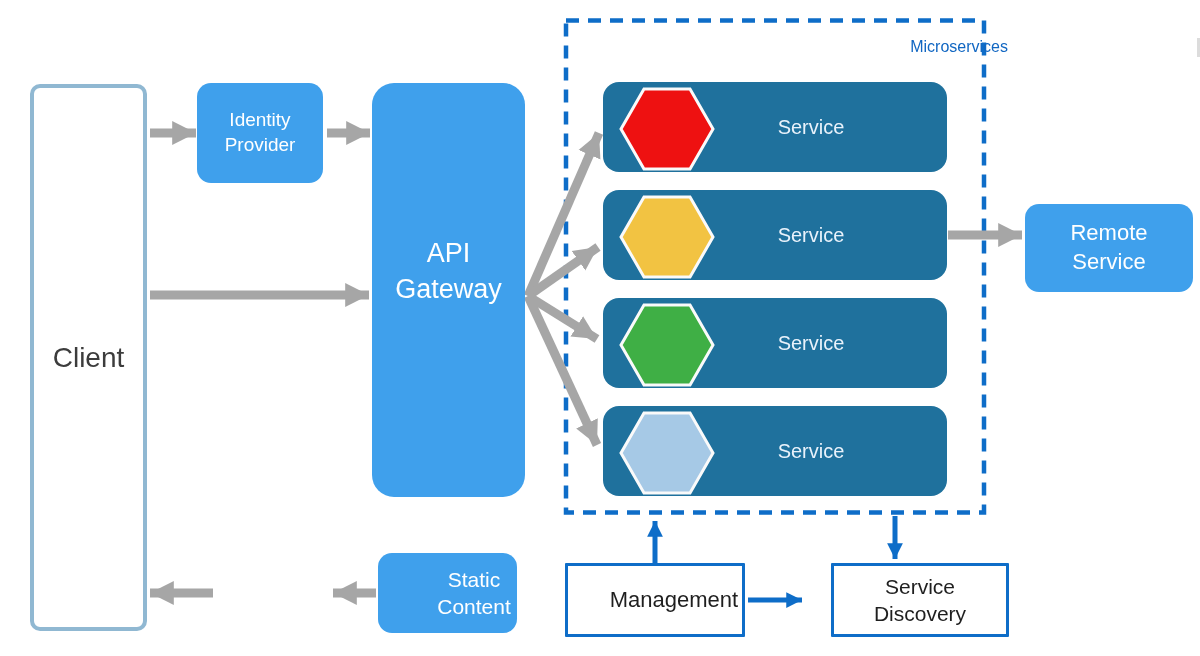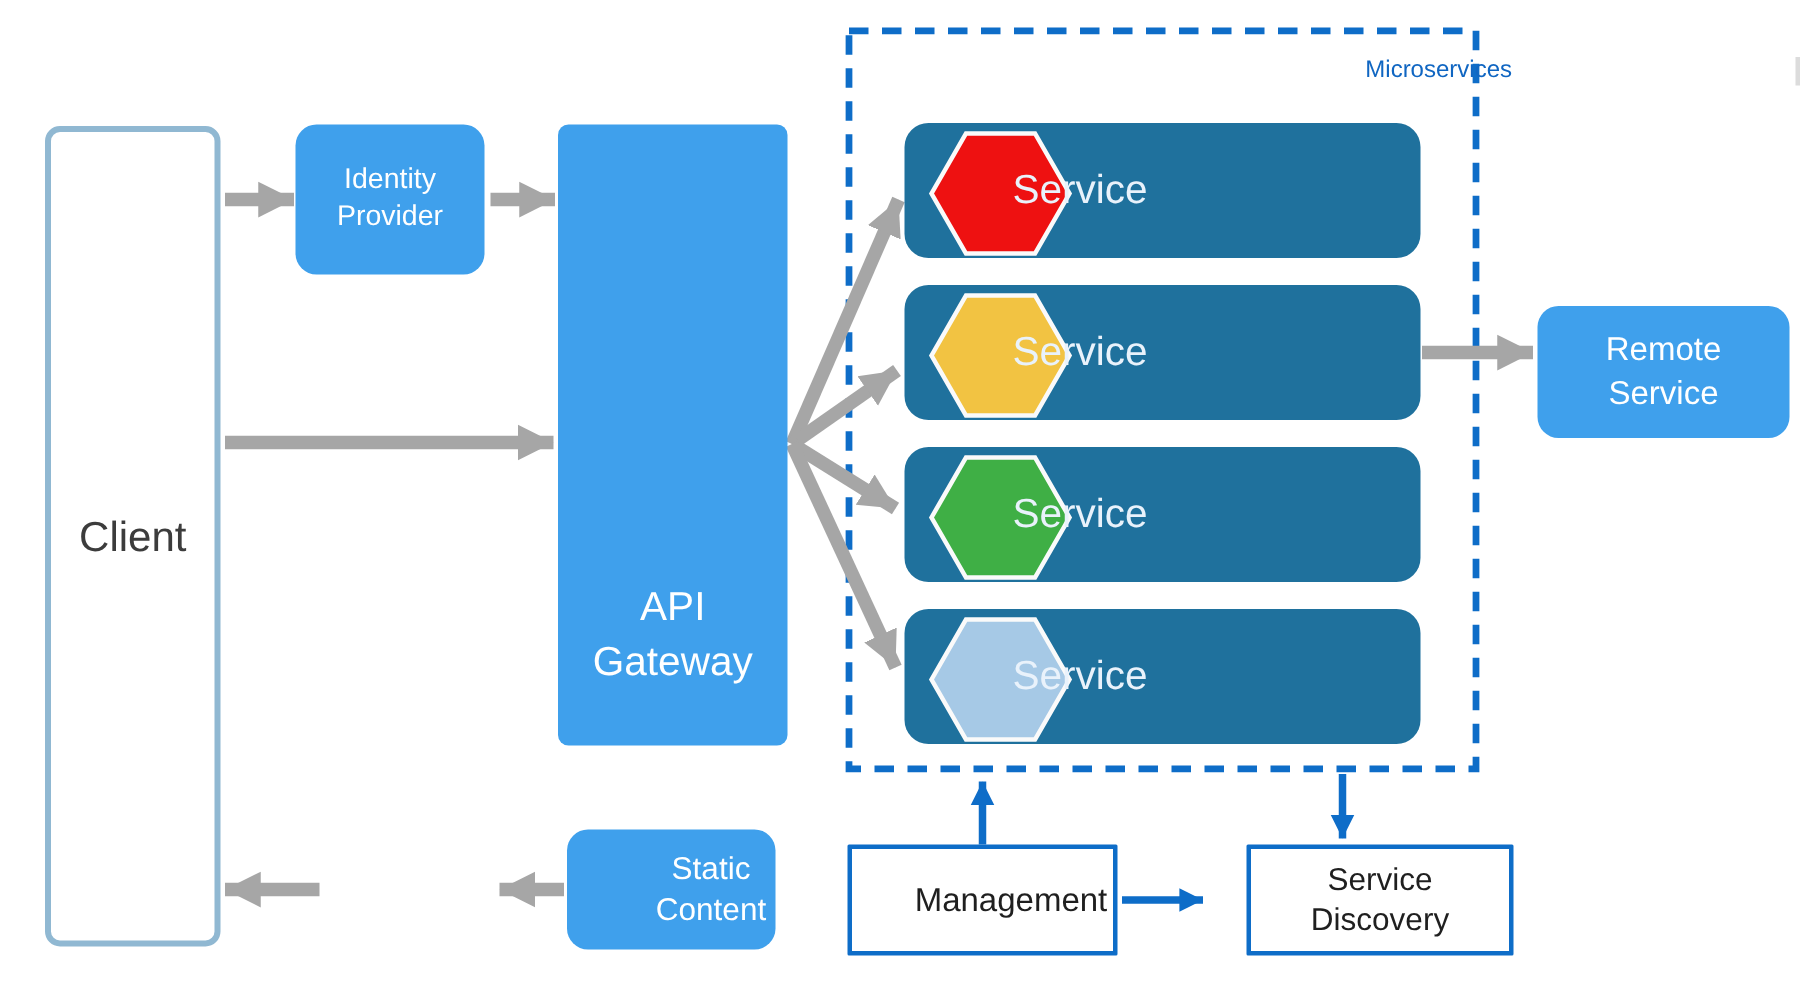--- a/index.html
+++ b/index.html
@@ -14,38 +14,38 @@
   body{background:#fff;font-family:"Liberation Sans","DejaVu Sans",sans-serif;}
   .canvas{position:relative;width:1200px;height:656px;background:#fff;overflow:hidden;}
   .layer{position:absolute;left:0;top:0;pointer-events:none;}
   .node{position:absolute;display:flex;align-items:center;justify-content:center;text-align:center;z-index:2;}
   .blue-node{background:var(--node-blue);color:#fff;border-radius:14px;}
   .outline-node{background:#fff;border:3px solid var(--accent-blue);color:#1F1F1F;border-radius:1px;}
   .client{background:#fff;border:4px solid var(--client-border);border-radius:10px;color:#3C3C3C;
           font-size:28px;}
   .idp{font-size:19px;line-height:1.3;}
   .idp .lbl{max-width:84px;}
-  .gw{font-size:27px;line-height:1.35;border-radius:7px;padding-bottom:38px;align-items:flex-end;}
+  .gw{font-size:27px;line-height:1.35;border-radius:22px;padding-bottom:38px;}
   .gw .lbl{max-width:116px;}
   .remote{font-size:22px;line-height:1.3;}
   .remote .lbl{max-width:96px;}
   .cdn{font-size:25px;border-radius:12px;}
   .static{font-size:21px;line-height:1.3;justify-content:flex-end;}
   .static .lbl{max-width:86px;}
   .mgmt{font-size:22px;}
   .sd{font-size:21px;line-height:1.3;margin-left:26px;}
   .sd .lbl{max-width:116px;}
   .lbl{display:inline-block;}
   .ms-title{position:absolute;left:590px;top:38px;width:418px;text-align:right;
             color:var(--title-blue);font-size:16px;z-index:2;}
   .service-row{position:absolute;left:603px;width:344px;height:90px;background:var(--service-teal);
                border-radius:16px;z-index:2;}
   .service-row .hex{position:absolute;left:15px;top:4px;}
   .svc-lbl{position:absolute;left:0;right:0;top:50%;transform:translateY(-50%);
-           padding-left:72px;color:#E9F2FB;font-size:27px;}
+           text-align:center;padding-left:72px;color:#E9F2FB;font-size:20px;}
   .garrow{stroke:var(--arrow-gray,#A6A6A6);stroke-width:9;fill:none;}
   .barrow{stroke:var(--accent-blue,#0E6DC8);stroke-width:5;fill:none;}
   #ah-gray path{fill:var(--arrow-gray,#A6A6A6);}
   #ah-blue path{fill:var(--accent-blue,#0E6DC8);}
   .ms-border{stroke:var(--accent-blue,#0E6DC8);}
   .edge-sliver{position:absolute;right:0;top:38px;width:3px;height:19px;background:#DCDCDC;z-index:3;}
 </style>
 </head>
 <body>
 

